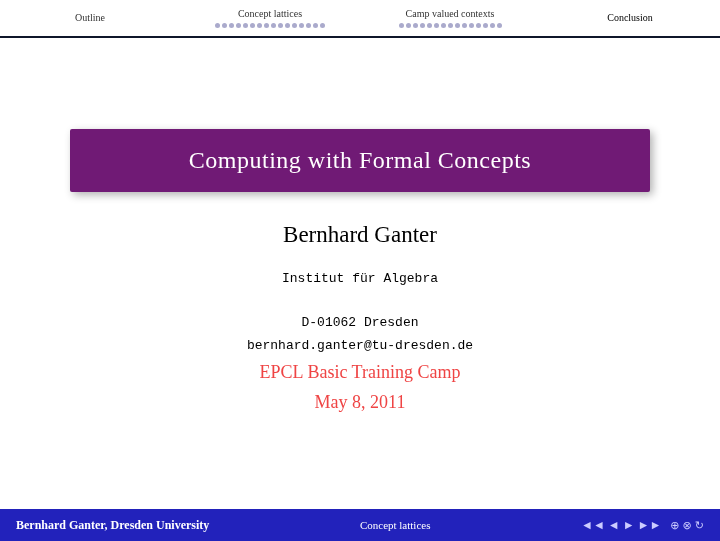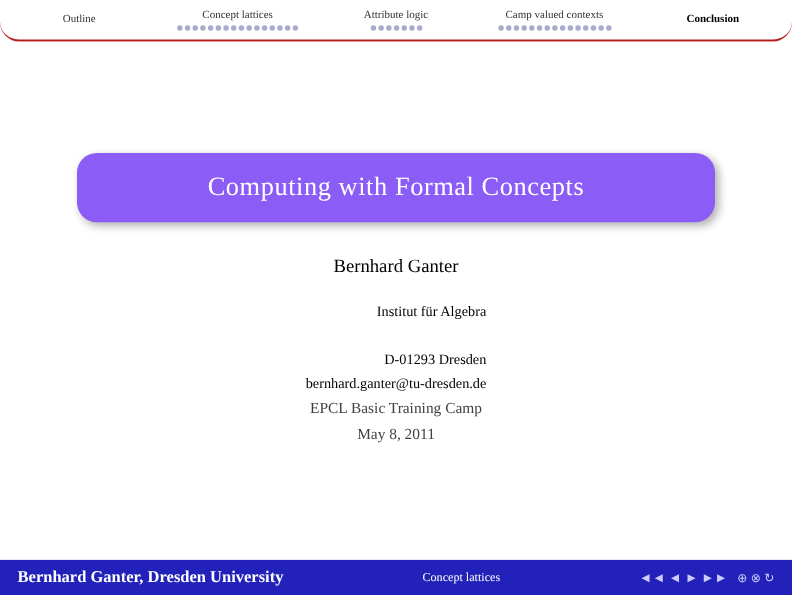--- a/index.html
+++ b/index.html
@@ -12,38 +12,37 @@
       position: relative;
     }
 
     
     .top-nav {
       width: 100%;
       height: 38px;
       background: #ffffff;
       display: flex;
       align-items: center;
-      border-bottom: 2px solid #b91c1c;
+      border-bottom: 2px solid #0f172a;
       position: relative;
-      border-radius: 18px;
     }
     .nav-item {
       flex: 1;
       text-align: center;
       font-size: 11px;
       color: #333333;
       padding: 4px 2px;
       display: flex;
       flex-direction: column;
       align-items: center;
       gap: 3px;
     }
     .nav-item.active {
       color: #000000;
-      font-weight: bold;
+      font-weight: normal;
     }
     .nav-item-label {
       font-size: 10px;
       line-height: 1.2;
     }
     .nav-dots {
       display: flex;
       gap: 2px;
       flex-wrap: wrap;
       justify-content: center;
@@ -67,75 +66,76 @@
       display: flex;
       flex-direction: column;
       align-items: center;
       justify-content: center;
       padding: 20px 40px;
       background: #ffffff;
     }
 
     
     .title-box {
-      background: #8b5cf6;
-      border-radius: 18px;
+      background: #701a75;
+      border-radius: 2px;
       padding: 18px 40px;
       width: 580px;
       text-align: center;
       margin-bottom: 30px;
       box-shadow: 3px 3px 8px rgba(0,0,0,0.3);
     }
     .title-text {
       color: #ffffff;
       font-size: 24px;
       font-weight: normal;
       letter-spacing: 0.5px;
     }
 
     
     .author {
-      font-size: 17px;
+      font-size: 23px;
       color: #000000;
       margin-bottom: 20px;
       text-align: center;
     }
 
     
     .institution {
       font-size: 13px;
       color: #000000;
-      text-align: right;
+      text-align: center;
       line-height: 1.7;
+      font-family: Liberation Mono, monospace;
     }
 
     
     .event {
-      font-size: 14px;
-      color: #404040;
+      font-size: 18px;
+      color: #ef4444;
       text-align: center;
       line-height: 1.7;
     }
 
     
     .bottom-bar {
       position: absolute;
       bottom: 0;
       left: 0;
       right: 0;
       height: 32px;
       background: #2222bb;
       display: flex;
       align-items: center;
       padding: 0 16px;
       justify-content: space-between;
     }
     .bottom-left {
       color: #ffffff;
-      font-size: 15px;
+      font-size: 12px;
       font-weight: bold;
     }
     .bottom-center {
       color: #ffffff;
       font-size: 11px;
     }
     .nav-arrow {
       color: #ccccff;
       font-size: 12px;
       cursor: pointer;
@@ -170,32 +170,20 @@
         <span class="dot empty"></span>
         <span class="dot empty"></span>
         <span class="dot empty"></span>
       <span class="dot empty"></span>
         <span class="dot empty"></span>
         <span class="dot empty"></span>
         <span class="dot empty"></span>
     </div>
   </div>
 
-  <div class="nav-item">
-    <span class="nav-item-label">Attribute logic</span>
-    <div class="nav-dots">
-      <span class="dot empty"></span>
-        <span class="dot empty"></span>
-        <span class="dot empty"></span>
-        <span class="dot empty"></span>
-      <span class="dot empty"></span>
-        <span class="dot empty"></span>
-        <span class="dot empty"></span>
-    </div>
-  </div>
 
   <div class="nav-item">
     <span class="nav-item-label">Camp valued contexts</span>
     <div class="nav-dots">
       <span class="dot empty"></span>
         <span class="dot empty"></span>
         <span class="dot empty"></span>
         <span class="dot empty"></span>
       <span class="dot empty"></span>
         <span class="dot empty"></span>
@@ -219,21 +207,21 @@
 <div class="slide-content">
   <div class="title-box">
     <span class="title-text">Computing with Formal Concepts</span>
   </div>
 
   <div class="author">Bernhard Ganter</div>
 
   <div class="institution">
     <span>Institut für Algebra</span><br>
     <br>
-    <span>D-01293 Dresden</span><br>
+    <span>D-01062 Dresden</span><br>
     <span>bernhard.ganter@tu-dresden.de</span>
   </div>
 
   <div class="event">
     <span>EPCL Basic Training Camp</span><br>
     <span>May 8, 2011</span>
   </div>
 </div>
 
 <div class="bottom-bar">

